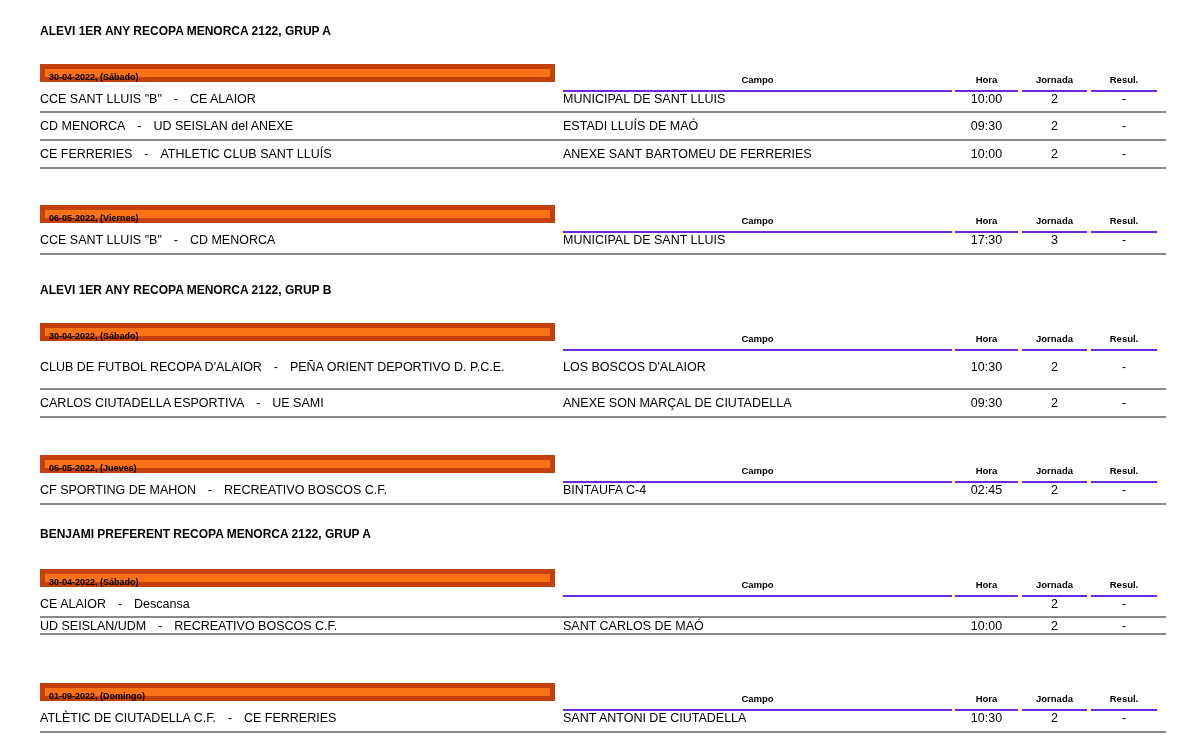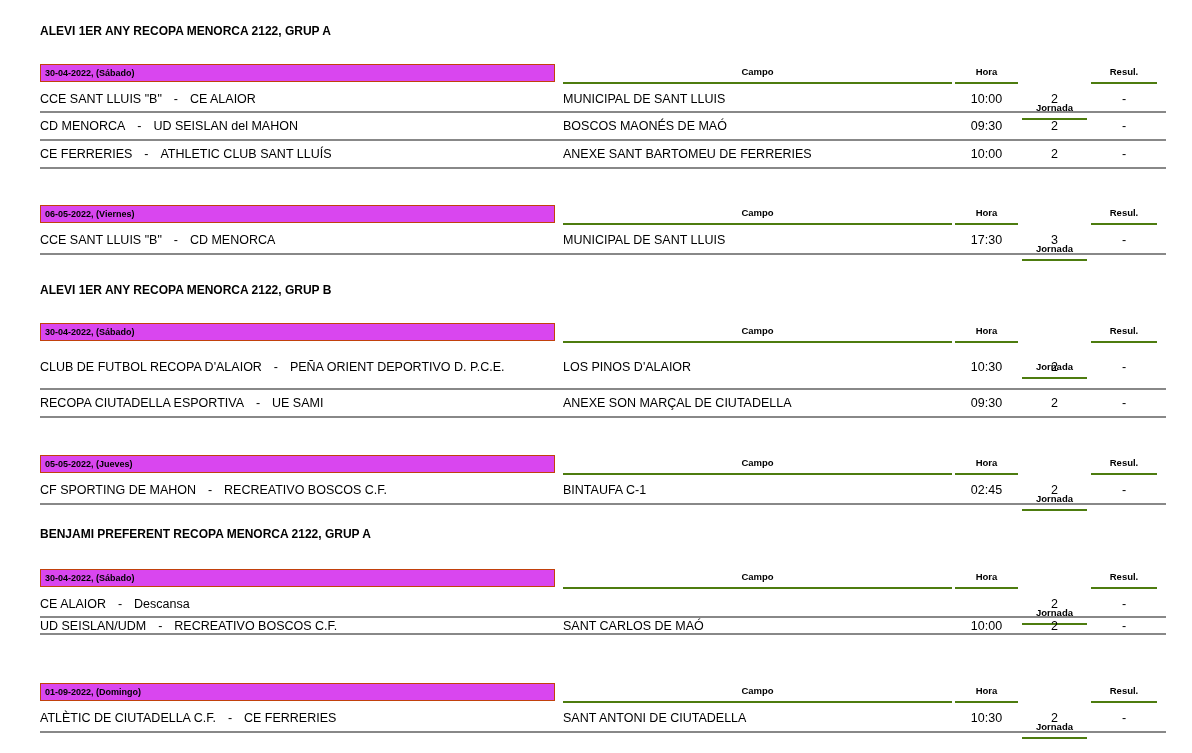--- a/index.html
+++ b/index.html
@@ -3,27 +3,27 @@
 <meta charset="utf-8">
 <style>
   html, body { margin:0; padding:0; background:#ffffff; }
   body { width:1192px; height:753px; position:relative; overflow:hidden;
          font-family:"Liberation Sans", sans-serif; color:#000; }
   .page { position:absolute; left:40px; top:0; width:1126px; }
   .group-title { font-weight:bold; font-size:12px; height:22px; line-height:22px; margin:0; }
   .block { position:relative; }
   .hdr { position:relative; height:22px; }
   .datebox { position:absolute; left:0; top:0; width:515px; height:18px;
-             background:#d946ef; border:1px solid #c2410c; box-sizing:border-box;
+             background:#f97316; border:5px solid #c2410c; box-sizing:border-box;
              font-size:9px; font-weight:bold; line-height:16px; padding-left:4px; }
-  .hcol { position:absolute; top:0; height:20px; font-size:9.5px; font-weight:bold;
-          text-align:center; line-height:16px; border-bottom:2px solid #4d7c0f; box-sizing:border-box; }
+  .hcol { position:absolute; top:8px; height:20px; font-size:9.5px; font-weight:bold;
+          text-align:center; line-height:16px; border-bottom:2px solid #6d28d9; box-sizing:border-box; }
   .h-campo { left:523px; width:389px; }
   .h-hora { left:915px; width:63px; }
-  .h-jornada { left:982px; width:65px;margin-top:36px; }
+  .h-jornada { left:982px; width:65px; }
   .h-resul { left:1051px; width:66px; }
   .row { position:relative; border-bottom:2px solid #888; box-sizing:border-box; font-size:12.5px; }
   .row .c { position:absolute; top:0; bottom:0; display:flex; align-items:center; }
   .c-match { left:0; width:500px; line-height:14px; }
   .c-campo { left:523px; width:389px; }
   .c-hora { left:915px; width:63px; justify-content:center; }
   .c-jornada { left:982px; width:65px; justify-content:center; }
   .c-resul { left:1051px; width:66px; justify-content:center; }
   .sep { display:inline-block; width:28px; text-align:center; }
 </style>
@@ -50,23 +50,23 @@
         </div>
       <div class="c c-campo">MUNICIPAL DE SANT LLUIS</div>
       <div class="c c-hora">10:00</div>
       <div class="c c-jornada">2</div>
       <div class="c c-resul">-</div>
     </div>
     <div class="row" style="height:28px;">
       <div class="c c-match">
           <span>CD MENORCA</span>
           <span class="sep">-</span>
-          <span>UD SEISLAN del MAHON</span>
-        </div>
-      <div class="c c-campo">BOSCOS MAONÉS DE MAÓ</div>
+          <span>UD SEISLAN del ANEXE</span>
+        </div>
+      <div class="c c-campo">ESTADI LLUÍS DE MAÓ</div>
       <div class="c c-hora">09:30</div>
       <div class="c c-jornada">2</div>
       <div class="c c-resul">-</div>
     </div>
     <div class="row" style="height:28px;">
       <div class="c c-match">
           <span>CE FERRERIES</span>
           <span class="sep">-</span>
           <span>ATHLETIC CLUB SANT LLUÍS</span>
         </div>
@@ -105,28 +105,28 @@
       <div class="datebox">30-04-2022,  (Sábado)</div>
       <div class="hcol h-campo">Campo</div>
       <div class="hcol h-hora">Hora</div>
       <div class="hcol h-jornada">Jornada</div>
       <div class="hcol h-resul">Resul.</div>
     </div>
     <div class="row" style="height:45px;">
       <div class="c c-match" style="width:480px;">
           <span><span>CLUB DE FUTBOL RECOPA D'ALAIOR</span><span class="sep">-</span><span>PEÑA ORIENT DEPORTIVO D. P.C.E.</span></span>
         </div>
-      <div class="c c-campo">LOS PINOS D'ALAIOR</div>
+      <div class="c c-campo">LOS BOSCOS D'ALAIOR</div>
       <div class="c c-hora">10:30</div>
       <div class="c c-jornada">2</div>
       <div class="c c-resul">-</div>
     </div>
     <div class="row" style="height:28px;">
       <div class="c c-match">
-          <span>RECOPA CIUTADELLA ESPORTIVA</span>
+          <span>CARLOS CIUTADELLA ESPORTIVA</span>
           <span class="sep">-</span>
           <span>UE SAMI</span>
         </div>
       <div class="c c-campo">ANEXE SON MARÇAL DE CIUTADELLA</div>
       <div class="c c-hora">09:30</div>
       <div class="c c-jornada">2</div>
       <div class="c c-resul">-</div>
     </div>
   </div>
 
@@ -137,21 +137,21 @@
       <div class="hcol h-hora">Hora</div>
       <div class="hcol h-jornada">Jornada</div>
       <div class="hcol h-resul">Resul.</div>
     </div>
     <div class="row" style="height:28px;">
       <div class="c c-match">
           <span>CF SPORTING DE MAHON</span>
           <span class="sep">-</span>
           <span>RECREATIVO BOSCOS C.F.</span>
         </div>
-      <div class="c c-campo">BINTAUFA C-1</div>
+      <div class="c c-campo">BINTAUFA C-4</div>
       <div class="c c-hora">02:45</div>
       <div class="c c-jornada">2</div>
       <div class="c c-resul">-</div>
     </div>
   </div>
 
   <div style="position:absolute; top:523px; left:0;" class="group-title">BENJAMI PREFERENT RECOPA MENORCA 2122, GRUP A</div>
 
   <div class="block" style="position:absolute; top:569px; left:0; width:1126px;">
     <div class="hdr">

